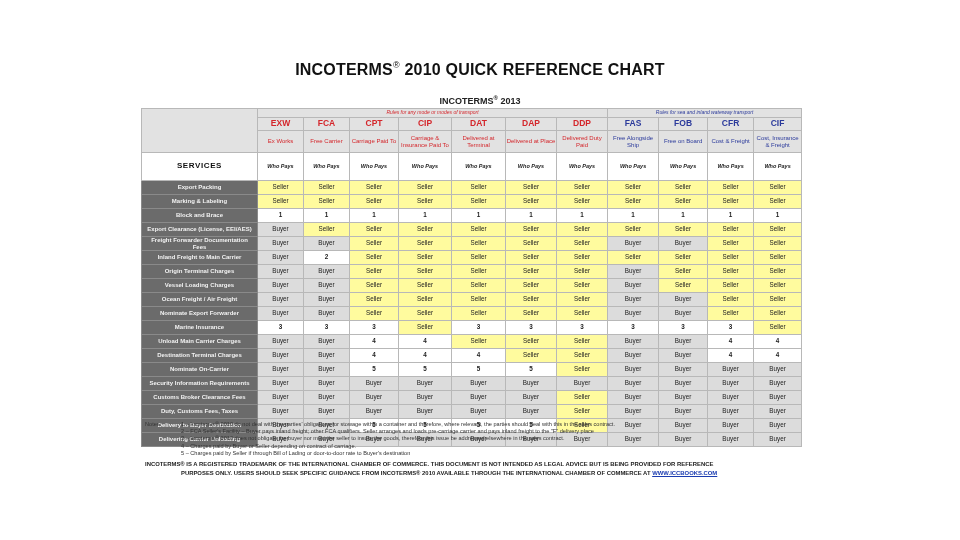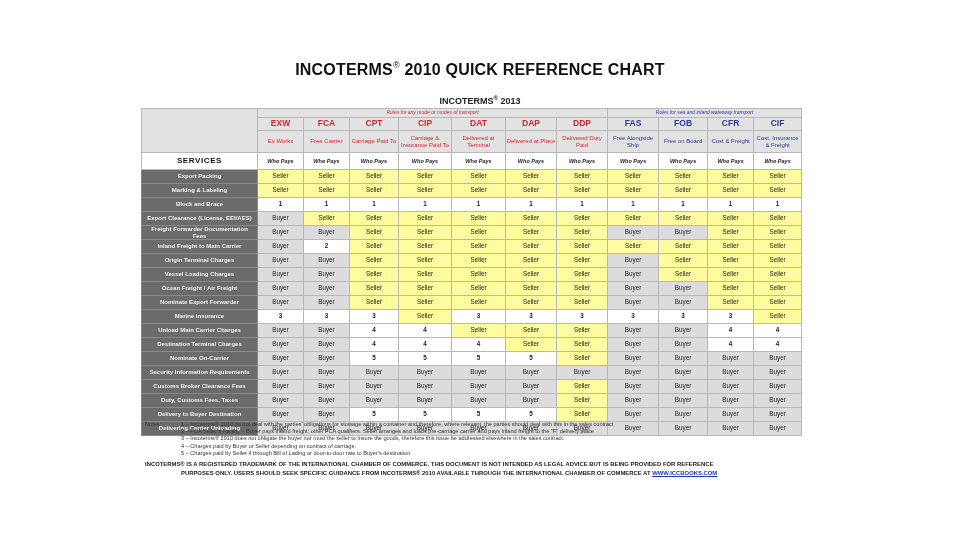--- a/index.html
+++ b/index.html
@@ -27,21 +27,21 @@
     padding: 0; overflow: hidden; line-height: 1.1;
   }
   .hdr-blank { background: #d9d9d9; }
   .mode-row td { height: 9px; font-style: italic; font-size: 5px; background: #e2e2e2; }
   .mode-any { color: #d4262b; }
   .mode-sea { color: #2b3a9b; }
   .code-row td { height: 13px; background: #e2e2e2; font-size: 8.5px; font-weight: bold; }
   .name-row td { height: 22px; background: #e2e2e2; font-size: 6px; }
   .red { color: #d4262b; }
   .blue { color: #2b3a9b; }
-  .svc-row td { height: 17px; background: #fff; font-size: 5.5px; font-weight: bold; font-style: italic; }
+  .svc-row td { height: 28px; background: #fff; font-size: 5.5px; font-weight: bold; font-style: italic; }
   .svc-row td.svc-label { font-size: 8px; font-style: normal; letter-spacing: 0.6px; color: #111; }
   .data-row td { height: 14px; }
   .data-row td.lbl {
     background: #6b6b6b; color: #f2f2f2; font-weight: bold; font-size: 6px;
     border-color: #8a8a8a; padding: 0 3px;
   }
   td.c-Seller { background: #fffb9e; }
   td.c-Buyer { background: #dcdcdc; }
   td.c-num { background: #ffffff; font-weight: bold; }
   .thick-left { border-left: 1.5px solid #888 !important; }

